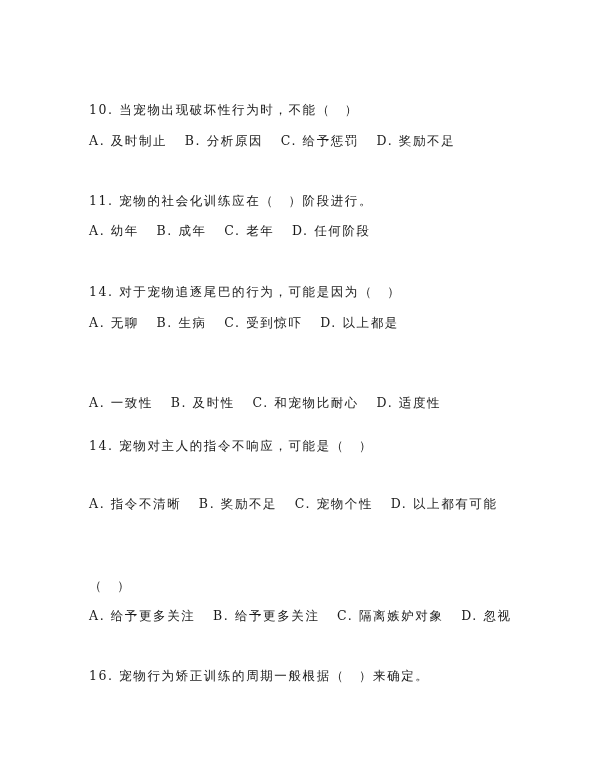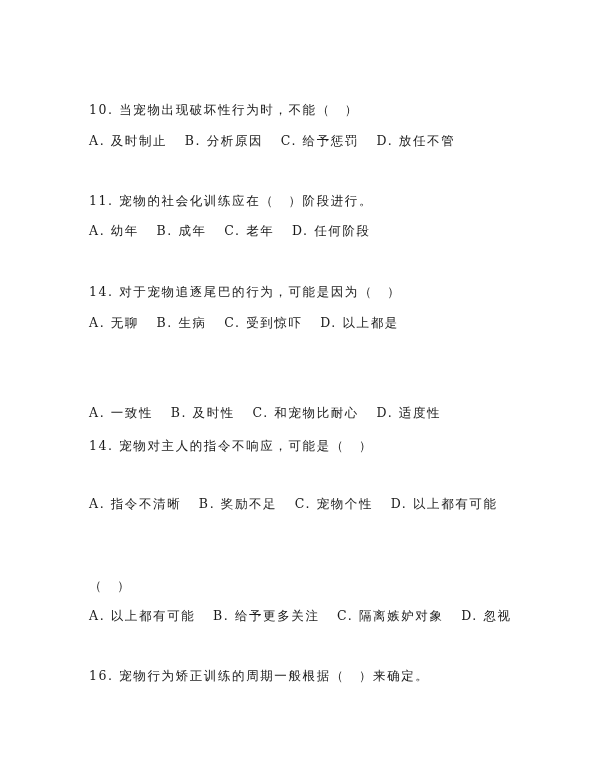--- a/index.html
+++ b/index.html
@@ -21,21 +21,21 @@
 <div class="page">
 
   <div class="line" style="top:102px">
     <span>10.</span>
     <span>当宠物出现破坏性行为时，不能（　）</span>
   </div>
   <div class="line" style="top:133px">
     <span class="opt">A. 及时制止</span>
     <span class="opt">B. 分析原因</span>
     <span class="opt">C. 给予惩罚</span>
-    <span class="opt">D. 放任不管</span>
+    <span class="opt">D. 奖励不足</span>
   </div>
 
   <div class="line" style="top:193px">
     <span>11.</span>
     <span>宠物的社会化训练应在（　）阶段进行。</span>
   </div>
   <div class="line" style="top:223px">
     <span class="opt">A. 幼年</span>
     <span class="opt">B. 成年</span>
     <span class="opt">C. 老年</span>
@@ -46,21 +46,21 @@
     <span>14.</span>
     <span>对于宠物追逐尾巴的行为，可能是因为（　）</span>
   </div>
   <div class="line" style="top:315px">
     <span class="opt">A. 无聊</span>
     <span class="opt">B. 生病</span>
     <span class="opt">C. 受到惊吓</span>
     <span class="opt">D. 以上都是</span>
   </div>
 
-  <div class="line" style="top:405px">
+  <div class="line" style="top:395px">
     <span class="opt">A. 一致性</span>
     <span class="opt">B. 及时性</span>
     <span class="opt">C. 和宠物比耐心</span>
     <span class="opt">D. 适度性</span>
   </div>
 
   <div class="line" style="top:438px">
     <span>14.</span>
     <span>宠物对主人的指令不响应，可能是（　）</span>
   </div>
@@ -68,21 +68,21 @@
     <span class="opt">A. 指令不清晰</span>
     <span class="opt">B. 奖励不足</span>
     <span class="opt">C. 宠物个性</span>
     <span class="opt">D. 以上都有可能</span>
   </div>
 
   <div class="line" style="top:578px">
     <span>（　）</span>
   </div>
   <div class="line" style="top:608px">
-    <span class="opt">A. 以上都有可能</span>
+    <span class="opt">A. 给予更多关注</span>
     <span class="opt">B. 给予更多关注</span>
     <span class="opt">C. 隔离嫉妒对象</span>
     <span class="opt">D. 忽视</span>
   </div>
 
   <div class="line" style="top:668px">
     <span>16.</span>
     <span>宠物行为矫正训练的周期一般根据（　）来确定。</span>
   </div>
 

